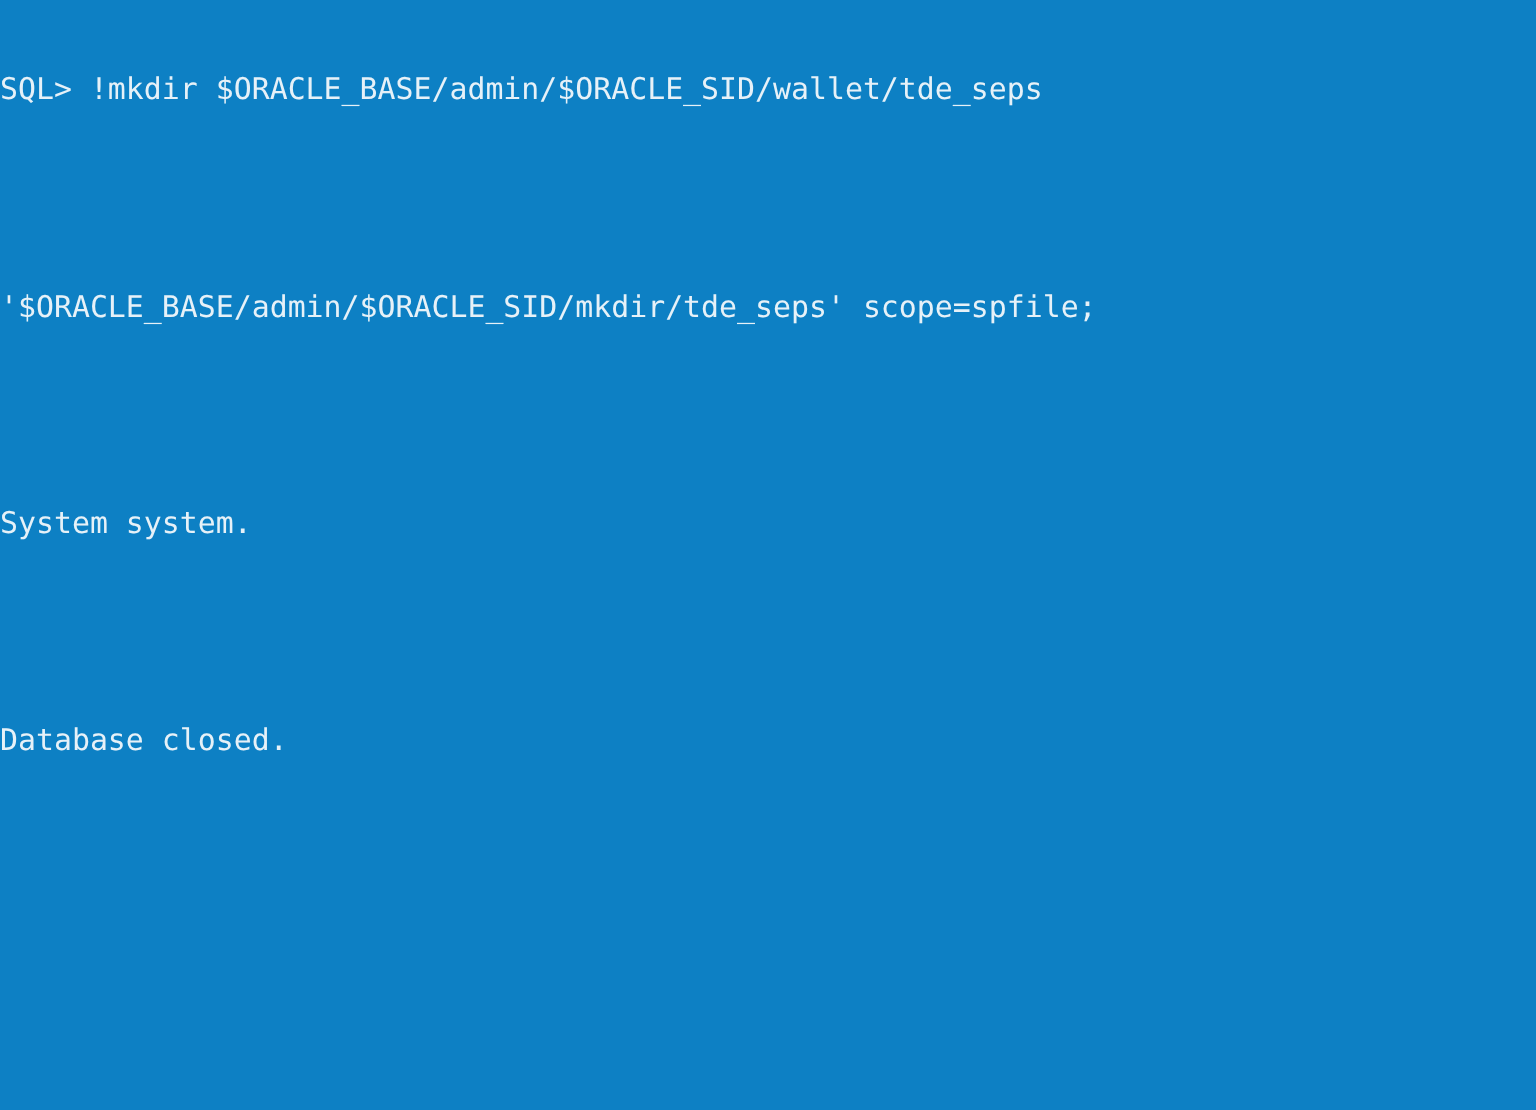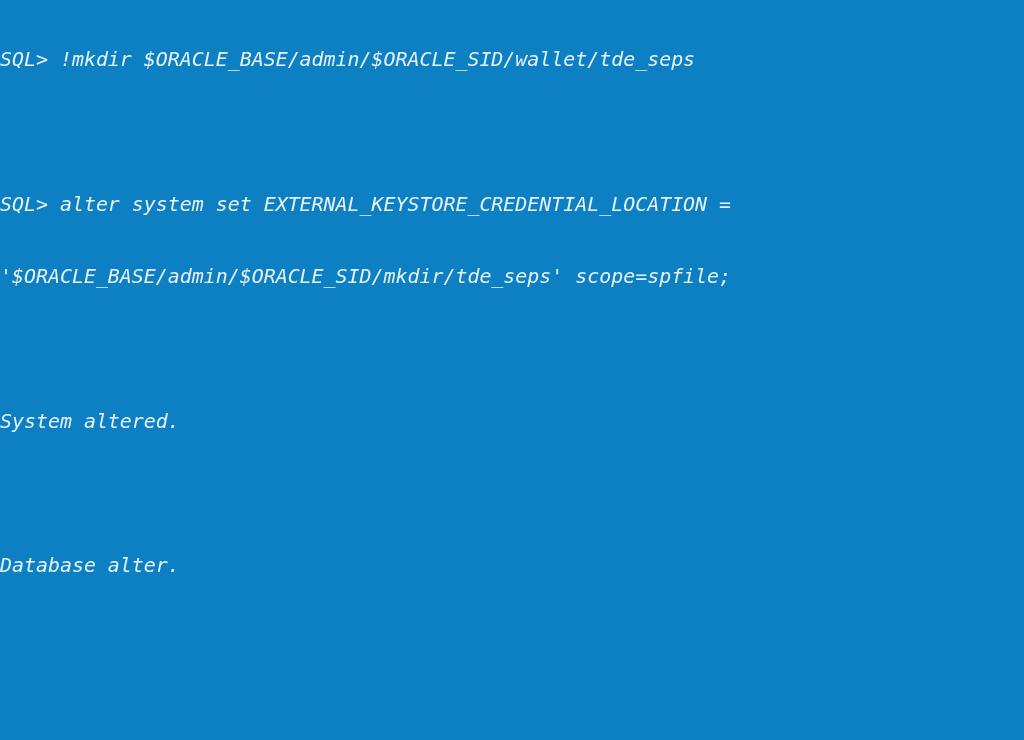--- a/index.html
+++ b/index.html
@@ -26,39 +26,37 @@
     line-height: 24.1px;
     letter-spacing: 0px;
     color: #e6f1f8;
     white-space: pre;
     -webkit-font-smoothing: antialiased;
   }
   .line {
     display: block;
     height: 24.1px;
     white-space: pre;
-    font-style: italic;
   }
   .line.blank {
     color: transparent;
   }
 </style>
 </head>
 <body>
 
 <div id="terminal">
   <div id="screen" style="font-size: 19.912px;">
     <span class="line">SQL&gt; !mkdir $ORACLE_BASE/admin/$ORACLE_SID/wallet/tde_seps</span>
     <span class="line blank"></span>
-    <span class="line">SQL&gt; alter system set EXTERNAL_KEYSTORE_CREDENTIAL_LOCATION =</span>
     <span class="line">'$ORACLE_BASE/admin/$ORACLE_SID/mkdir/tde_seps' scope=spfile;</span>
     <span class="line blank"></span>
-    <span class="line">System altered.</span>
+    <span class="line">System system.</span>
     <span class="line blank"></span>
-    <span class="line">Database alter.</span>
+    <span class="line">Database closed.</span>
     
     
     
     
     
     
     
     
     
     

